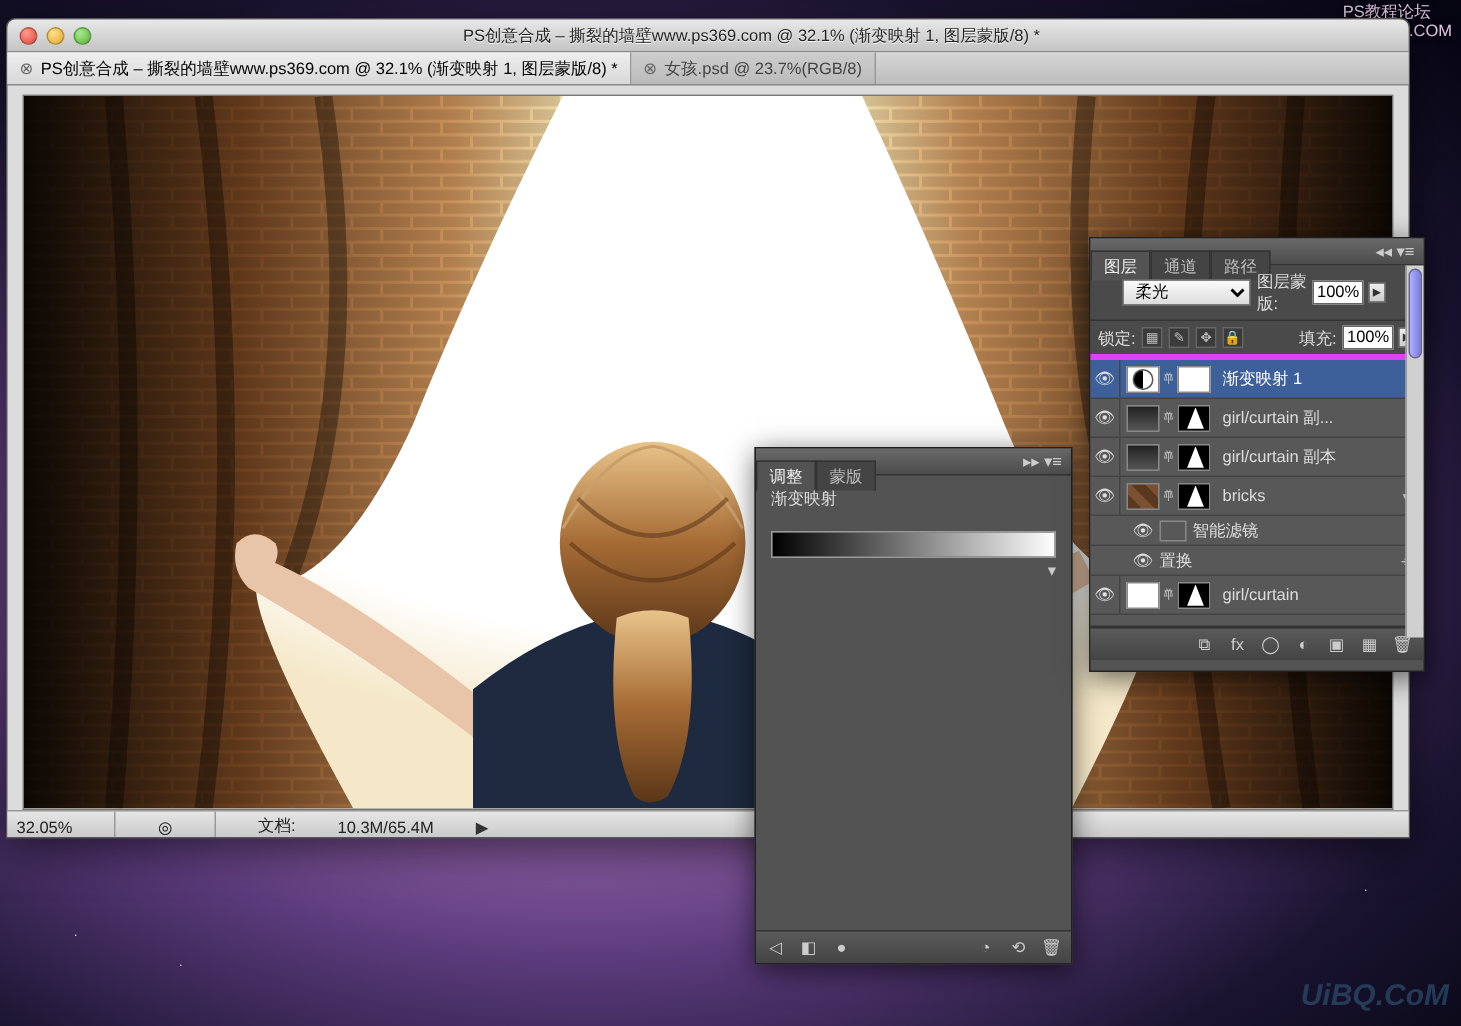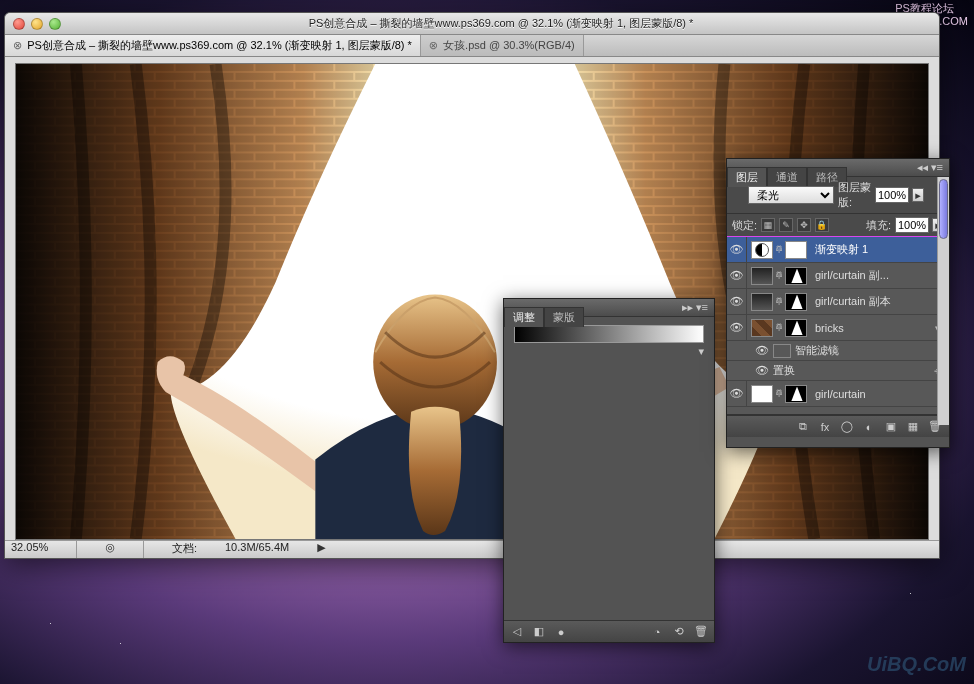--- a/index.html
+++ b/index.html
@@ -16,21 +16,21 @@
 .titletext { flex: 1; text-align: center; color: #222; font-weight: 500; text-shadow: 0 1px 0 #fff; }
 
 .tabbar { height: 22px; background: linear-gradient(#d6d6d6,#bcbcbc); border-bottom: 1px solid #888; display: flex; align-items: stretch; }
 .tab { display: flex; align-items: center; padding: 0 8px; border-right: 1px solid #999; background: linear-gradient(#eee,#d8d8d8); gap: 5px; }
 .tab.inactive { background: linear-gradient(#cdcdcd,#bbb); color: #444; }
 .tab .x { color: #666; }
 
 .canvas-wrap { position: absolute; left: 10px; top: 50px; right: 10px; bottom: 18px; background: #fff; border: 1px solid #777; box-shadow: inset 0 0 3px rgba(0,0,0,.2); overflow: hidden; }
 .artwork { width: 100%; height: 100%; }
 
-.statusbar { position: absolute; left: 0; right: 0; bottom: 0; height: 18px; background: linear-gradient(#e6e6e6,#cacaca); border-top: 1px solid #999; display: flex; align-items: flex-start; gap: 28px; padding: 0 6px; color: #222; }
+.statusbar { position: absolute; left: 0; right: 0; bottom: 0; height: 18px; background: linear-gradient(#e6e6e6,#cacaca); border-top: 1px solid #999; display: flex; align-items: flex-end; gap: 28px; padding: 0 6px; color: #222; }
 .statusbar .sep { border-left: 1px solid #999; height: 100%; }
 .statusbar .arrow { color: #333; }
 
 .panel { position: absolute; background: #535353; border: 1px solid #222; box-shadow: 0 4px 18px rgba(0,0,0,.6); color: #ddd; }
 .panel .phdr { height: 18px; background: linear-gradient(#6a6a6a,#4c4c4c); border-bottom: 1px solid #333; display: flex; align-items: center; }
 .panel .ptab { padding: 2px 8px; background: #535353; border: 1px solid #333; border-bottom: none; margin-top: 19px; color: #eee; }
 .panel .ptab.off { background: #444; color: #bbb; }
 .panel .menubtn { margin-left: auto; padding: 0 6px; color: #ccc; display: flex; gap: 3px; }
 
 .adj { left: 503px; top: 298px; width: 212px; height: 345px; }
@@ -41,21 +41,21 @@
 .chk .box { width: 11px; height: 11px; border: 1px solid #888; background: #3a3a3a; }
 .adj .footer { position: absolute; left:0; right:0; bottom:0; height: 22px; background: linear-gradient(#5a5a5a,#444); border-top:1px solid #333; display:flex; align-items:center; padding:0 6px; gap:8px; }
 .adj .footer .ic { width:14px; height:14px; display:flex; align-items:center; justify-content:center; color:#ccc; }
 
 .layers { left: 726px; top: 158px; width: 224px; height: 290px; }
 .layers .opts { background:#4a4a4a; padding:3px 21px; display:grid; grid-template-columns:1fr auto auto auto; gap:4px; align-items:center; border-bottom:1px solid #333; }
 .layers select { background: linear-gradient(#fafafa,#ddd); border:1px solid #666; font-size:11px; padding:1px 4px; width: 86px; }
 .layers .numf { display:flex; align-items:center; gap:3px; }
 .layers .numf input { width:34px; background:#fff; border:1px solid #666; font-size:11px; text-align:right; padding:1px 2px; }
 .layers .numf .arr { color:#333; background:linear-gradient(#eee,#ccc); border:1px solid #666; width:12px; height:14px; text-align:center; line-height:12px; }
-.lockrow { background:#4a4a4a; padding:3px 5px; display:flex; align-items:center; gap:4px; border-bottom:1px solid #d946ef; }
+.lockrow { background:#4a4a4a; padding:3px 5px; display:flex; align-items:center; gap:4px; border-bottom:4px solid #d946ef; }
 .lockrow .li { width:14px; height:14px; background:#3b3b3b; border:1px solid #666; display:flex; align-items:center; justify-content:center; color:#bbb; font-size:9px; }
 .layerlist { background:#585858; overflow-y:auto; height: 178px; border-bottom:1px solid #333; }
 .layer { display:flex; align-items:center; height:26px; border-bottom:1px solid #444; }
 .layer.sel { background:#3d5f9a; color:#fff; }
 .layer .eye { width:20px; text-align:center; color:#ddd; border-right:1px solid #444; height:100%; display:flex; align-items:center; justify-content:center; }
 .layer .thumbs { display:flex; gap:2px; padding:0 4px; align-items:center; }
 .layer .th { width:22px; height:18px; border:1px solid #888; background:#fff; }
 .layer .th.mask { background:#000; position:relative; }
 .layer .th.mask::after { content:""; position:absolute; left:4px; top:1px; width:14px; height:16px; background:#fff; clip-path: polygon(50% 0, 90% 90%, 10% 90%); }
 .layer .th.adj { background:#fff; display:flex; align-items:center; justify-content:center; }
@@ -99,21 +99,21 @@
     <div class="titletext">PS创意合成 – 撕裂的墙壁www.ps369.com @ 32.1% (渐变映射 1, 图层蒙版/8) *</div>
   </div>
 
   <div class="tabbar">
     <div class="tab">
       <span class="x">⊗</span>
       <span>PS创意合成 – 撕裂的墙壁www.ps369.com @ 32.1% (渐变映射 1, 图层蒙版/8) *</span>
     </div>
     <div class="tab inactive">
       <span class="x">⊗</span>
-      <span>女孩.psd @ 30.3%(RGB/4)</span>
+      <span>女孩.psd @ 23.7%(RGB/8)</span>
     </div>
   </div>
 
   <div class="canvas-wrap">
     <svg class="artwork" viewBox="0 0 914 478" preserveAspectRatio="none">
       <defs>
         <linearGradient id="brickL" x1="0" y1="0" x2="1" y2="0">
           <stop offset="0" stop-color="#0d0805"></stop>
             <stop offset=".4" stop-color="#6b3f1e"></stop>
             <stop offset=".8" stop-color="#c9915a"></stop>
@@ -183,20 +183,21 @@
 <div class="panel adj">
   <div class="phdr">
     <div class="ptab">调整</div>
     <div class="ptab off">蒙版</div>
     <div class="menubtn">
         <span>▸▸</span>
         <span>▾≡</span>
       </div>
   </div>
   <div class="body">
+    <div class="label">渐变映射</div>
     <div class="gradient-bar"></div>
     <div style="text-align:right;color:#ccc;margin:-12px 0 10px">▾</div>
   </div>
   <div class="footer">
     <span class="ic">◁</span>
     <span class="ic">◧</span>
     <span class="ic">●</span>
     <span style="flex:1"></span>
     <span class="ic">◔</span>
     <span class="ic">⟲</span>

